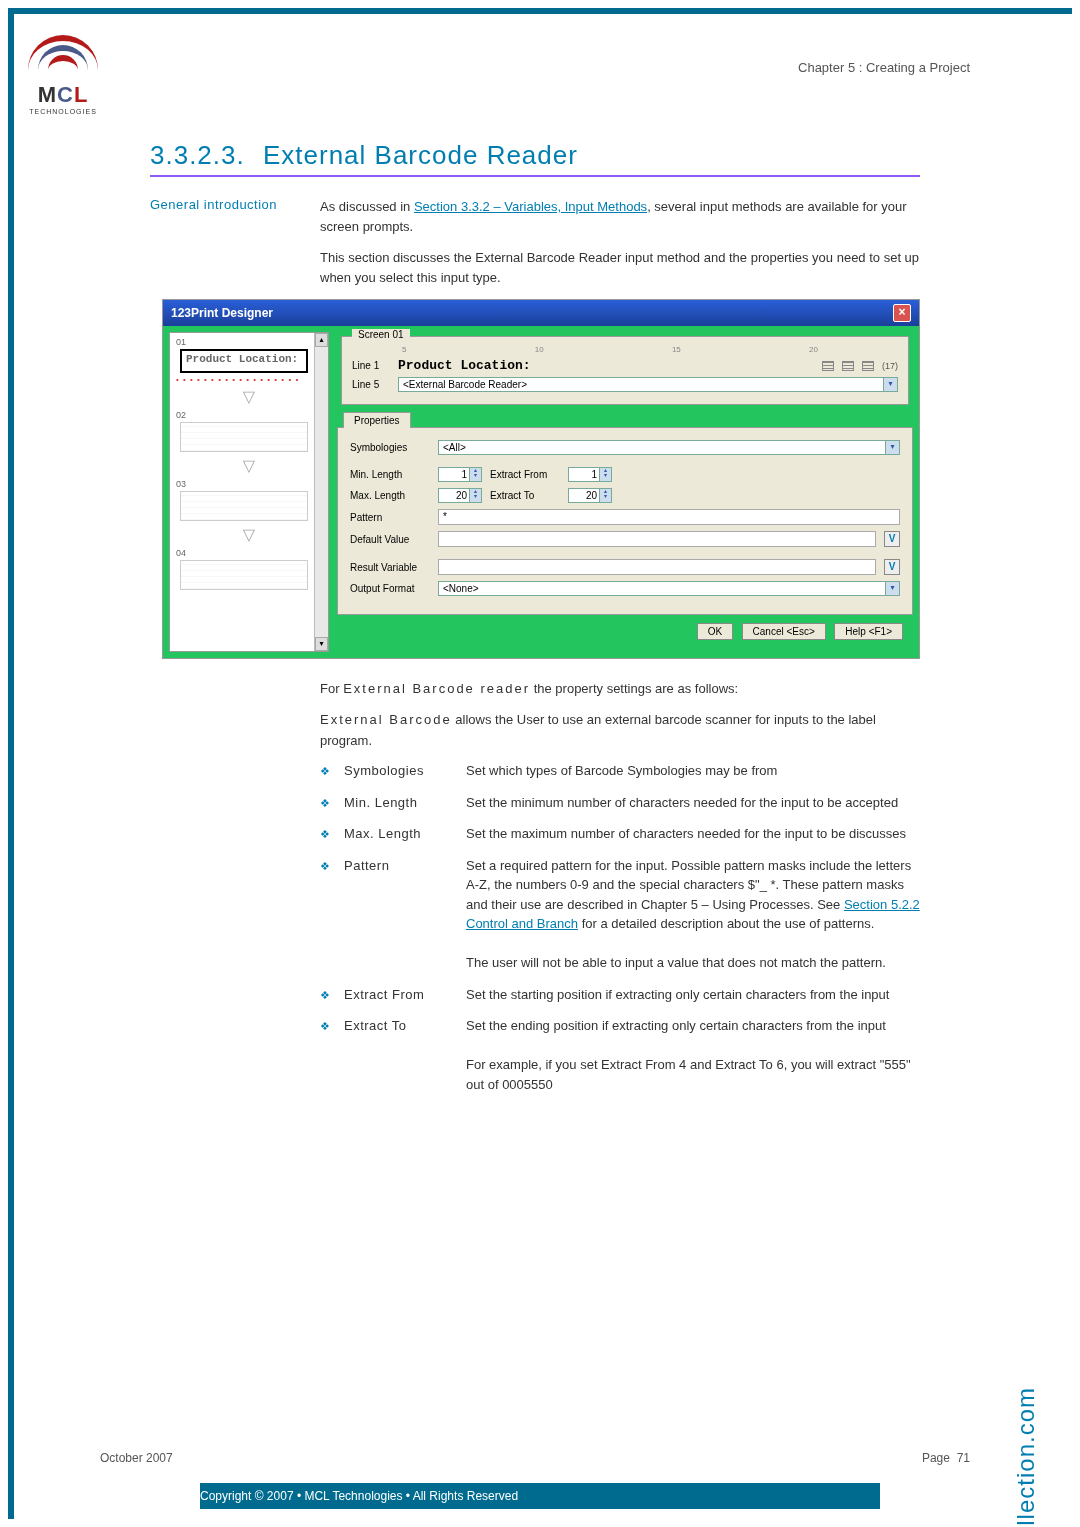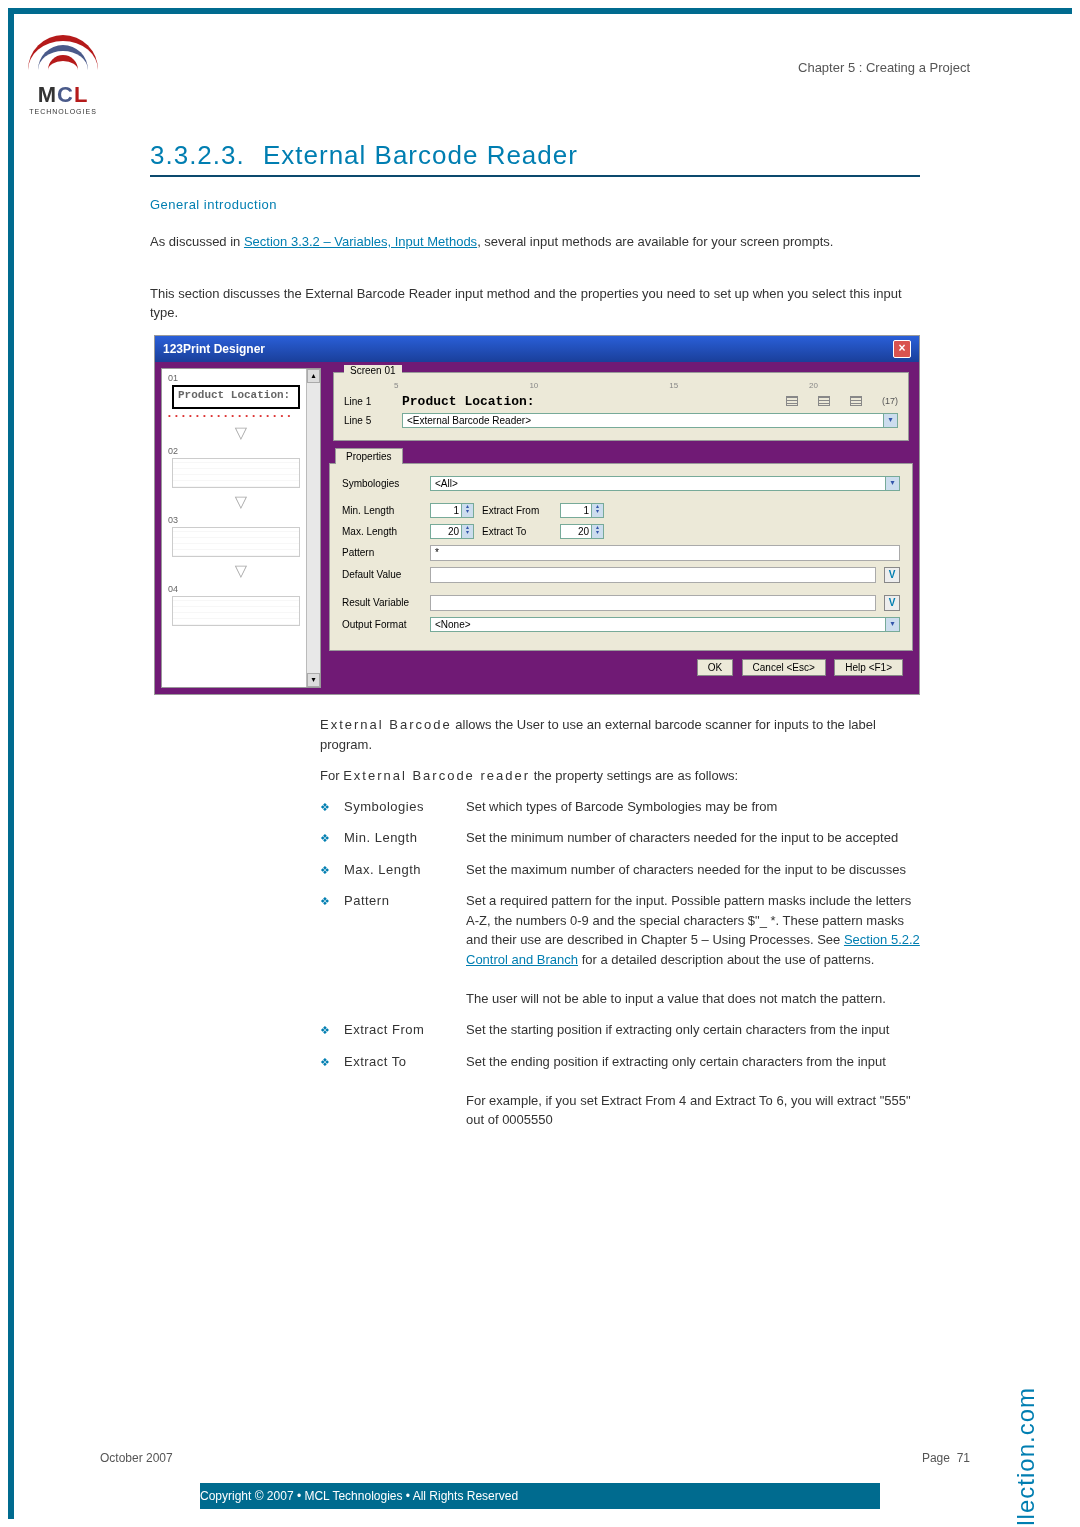--- a/index.html
+++ b/index.html
@@ -48,35 +48,35 @@
     top: 140px;
     left: 150px;
     width: 770px;
   }
 
   .section-title {
     color: #007eb1;
     font-size: 26px;
     font-weight: normal;
     letter-spacing: 1px;
-    border-bottom: 2px solid #0c4a6e;
+    border-bottom: 2px solid #8b5cf6;
     padding-bottom: 4px;
     margin-bottom: 20px;
   }
   .section-title .num { margin-right: 10px; }
 
-  .intro-row { display: flex; gap: 20px; margin-bottom: 12px; flex-direction: column; }
+  .intro-row { display: flex; gap: 20px; margin-bottom: 12px; }
   .intro-label { color: #007eb1; font-size: 13px; width: 150px; flex-shrink: 0; letter-spacing: 0.5px; }
   .intro-text { font-size: 13px; color: #333; line-height: 1.5; flex: 1; }
   .intro-text a, .link { color: #007eb1; text-decoration: underline; }
 
   .screenshot {
-    margin: 12px 0 20px 4px;
+    margin: 12px 0 20px 12px;
     border: 1px solid #999;
-    background: #701a75;
+    background: #22c55e;
     font-family: Tahoma, sans-serif;
   }
   .ss-title {
     background: linear-gradient(to bottom, #2a5fd8, #1a3f9a);
     color: #fff;
     font-size: 12px;
     font-weight: bold;
     padding: 4px 8px;
     display: flex;
     align-items: center;
@@ -97,21 +97,21 @@
   .screen-item { margin: 4px 4px 4px 6px; font-size: 9px; color: #666; }
   .screen-box { border: 2px solid #000; height: 24px; margin: 2px 16px 4px 4px; font-family: "Courier New", monospace; font-weight: bold; font-size: 11px; padding: 2px 4px; position: relative; }
   .screen-dots { color: #d33; font-size: 8px; letter-spacing: 1px; line-height: 6px; }
   .screen-box.empty { border: 1px solid #ccc; height: 30px; background: repeating-linear-gradient(0deg, #f7f7f7 0, #f7f7f7 1px, #fff 1px, #fff 6px), repeating-linear-gradient(90deg, #f7f7f7 0, #f7f7f7 1px, #fff 1px, #fff 6px); }
   .down-arrow { text-align: center; color: #aaa; font-size: 16px; margin: 4px 0; }
 
   .ss-right { flex: 1; }
   .fieldset { border: 1px solid #999; margin: 4px; padding: 8px 10px; position: relative; background: #ece9d8; }
   .fieldset .legend { position: absolute; top: -8px; left: 10px; background: #ece9d8; padding: 0 6px; font-size: 10px; }
   .ruler { font-size: 8px; color: #888; margin-bottom: 4px; display: flex; justify-content: space-between; padding: 0 80px 0 50px; }
-  .line-row { display: flex; align-items: center; gap: 18px; font-size: 10px; margin-bottom: 4px; }
+  .line-row { display: flex; align-items: center; gap: 6px; font-size: 10px; margin-bottom: 4px; }
   .line-row .lbl { width: 40px; }
   .line-row .txt { font-family: "Courier New", monospace; font-weight: bold; font-size: 13px; flex: 1; }
   .line-row .badge { font-size: 9px; color: #555; }
   .align-icon { width: 12px; height: 10px; border: 1px solid #888; margin-right: 2px; display: inline-block; background: linear-gradient(#888 50%, transparent 50%); background-size: 100% 3px; }
   .combo { border: 1px solid #7a9; background: #fff; font-size: 10px; padding: 1px 18px 1px 4px; position: relative; flex: 1; }
   .combo .dd { position: absolute; right: 0; top: 0; bottom: 0; width: 14px; background: #cde; border-left: 1px solid #7a9; text-align: center; color: #35a; font-size: 8px; line-height: 12px; }
   .tab { display: inline-block; background: #ece9d8; border: 1px solid #999; border-bottom: none; padding: 2px 10px; font-size: 10px; margin-left: 6px; position: relative; top: 1px; }
   .tab-content { border: 1px solid #999; background: #ece9d8; padding: 12px; }
   .prop-row { display: flex; align-items: center; gap: 8px; font-size: 10px; margin-bottom: 6px; }
   .prop-row .plbl { width: 80px; }
@@ -302,22 +302,22 @@
         <div class="button-row">
           <button class="btn">OK</button>
           <button class="btn">Cancel &lt;Esc&gt;</button>
           <button class="btn">Help &lt;F1&gt;</button>
         </div>
       </div>
     </div>
   </div>
 
   <div class="body-text">
+    <p><span>For </span><span style="letter-spacing:2px">External Barcode reader</span><span> the property settings are as follows:</span></p>
     <p><span style="letter-spacing:2px">External Barcode</span><span> allows the User to use an external barcode scanner for inputs to the label program.</span></p>
-    <p><span>For </span><span style="letter-spacing:2px">External Barcode reader</span><span> the property settings are as follows:</span></p>
   </div>
 
   <div class="prop-list">
     <div class="prop-item">
       <span class="bullet">❖</span>
       <span class="term">Symbologies</span>
       <span class="desc">Set which types of Barcode Symbologies may be from</span>
     </div>
     <div class="prop-item">
       <span class="bullet">❖</span>

